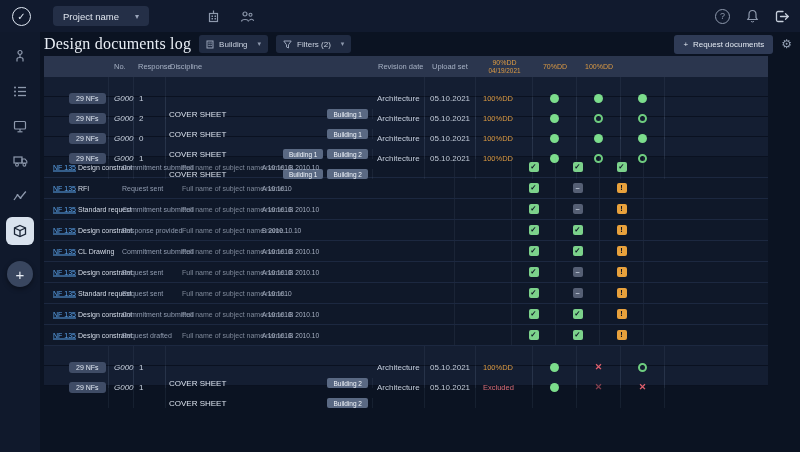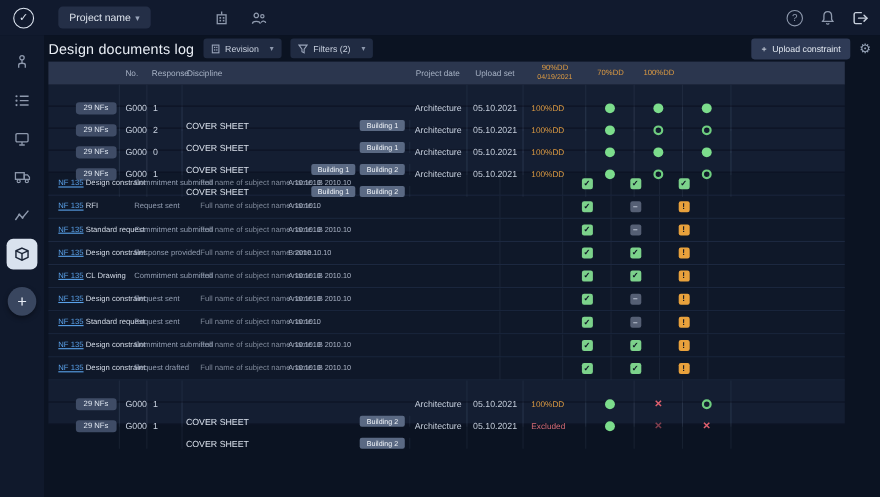--- a/index.html
+++ b/index.html
@@ -5,21 +5,21 @@
   * { margin:0; padding:0; box-sizing:border-box; }
   html,body { width:800px; height:452px; overflow:hidden; background:#0B1322;
     font-family:"Liberation Sans", sans-serif; color:#D5DCE8; }
 
   
   .topbar { height:32px; background:#111A2E; display:flex; align-items:center; padding:0 10px; }
   .logo { width:19px; height:19px; border:1.5px solid #DFE7F2; border-radius:50%;
     display:flex; align-items:center; justify-content:center; font-size:10px; color:#DFE7F2;
     margin-left:2px; }
   .proj-btn { margin-left:22px; height:20px; background:#242F47; border-radius:4px;
-    display:flex; align-items:center; gap:4px; padding:0 10px; font-size:9.5px; color:#DFE5EE; cursor:pointer;}
+    display:flex; align-items:center; gap:16px; padding:0 10px; font-size:9.5px; color:#DFE5EE; cursor:pointer;}
   .proj-btn .caret { font-size:8px; color:#9AA5BA; }
   .tb-icons { display:flex; gap:18px; margin-left:56px; }
   .tb-icon { width:16px; height:16px; display:flex; align-items:center; justify-content:center; }
   .tb-right { margin-left:auto; display:flex; align-items:center; gap:14px; }
   .help-ic { width:15px; height:15px; border:1.2px solid #8E99AD; border-radius:50%;
     display:flex; align-items:center; justify-content:center; font-size:9px; color:#8E99AD; }
   .avatar { width:20px; height:20px; border-radius:50%; background:#F2F4F7; }
   .userblock { display:flex; flex-direction:column; line-height:9px; }
   .uname { font-size:8px; color:#E6EBF3; }
   .urole { font-size:7px; color:#8E99AD; margin-top:1px; }
@@ -30,21 +30,21 @@
   .sb-item { width:28px; height:28px; display:flex; align-items:center; justify-content:center;
     margin-bottom:7px; border-radius:6px; cursor:pointer; }
   .sb-item.active { background:#D9E2EE; }
   .sb-plus { width:26px; height:26px; border-radius:50%; background:#39465F; color:#E8EDF5;
     display:flex; align-items:center; justify-content:center; font-size:15px; margin-top:9px;
     cursor:pointer; box-shadow:0 2px 5px rgba(0,0,0,.4); }
 
   
   .content { position:absolute; top:32px; left:40px; width:760px; height:420px; background:#0B1322; }
   .chead { height:24px; display:flex; align-items:center; padding-left:4px; }
-  .page-title { font-size:13px; color:#E9EEF5; letter-spacing:.2px; }
+  .page-title { font-size:16px; color:#E9EEF5; letter-spacing:.2px;font-family:Liberation Serif, serif; }
   .searchbox { margin-left:9px; width:110px; height:16px; background:#121C30;
     border:1px solid #2A3750; border-radius:3px; display:flex; align-items:center; padding:0 5px; gap:4px; }
   .searchbox input { background:transparent; border:none; outline:none; width:86px;
     font-size:8px; color:#C6CEDC; font-family:"Liberation Sans",sans-serif; }
   .searchbox input::placeholder { color:#67748C; }
   .dd-btn { margin-left:8px; height:18px; background:#202B42; border-radius:3px; display:flex;
     align-items:center; gap:5px; padding:0 7px; font-size:8px; color:#C9D1DF; cursor:pointer; }
   .dd-btn .caret { font-size:7px; color:#8E99AD; margin-left:5px; }
   .chead-right { margin-left:auto; display:flex; align-items:center; gap:8px; padding-right:8px; }
   .upload-btn { height:19px; background:#2F3B56; border-radius:3px; display:flex; align-items:center;
@@ -62,21 +62,21 @@
   .th-pct { flex-direction:column; justify-content:center; color:#DD9B43; font-size:7px; line-height:8px; text-align:center; align-items:center;}
   .th-pct .sub { font-size:6.4px; }
 
   .trow { align-items:stretch; cursor:pointer; }
   .trow.doc { height:20px; background:#141E32; border-bottom:1px solid #0A1120; font-size:8px; }
   .trow.nf  { height:21px; background:#0F1829; border-bottom:1px solid #1C2840; font-size:7px; }
   .trow.doc > div { display:flex; align-items:center; border-right:1px solid rgba(125,145,180,0.10); }
   .trow.doc > div:last-child { border-right:none; }
   .cell-badge { padding-left:4px; }
   .nf-badge { background:#3F4C66; border-radius:3px; color:#DFE6F0; font-size:7px; padding:2px 7px; }
-  .cell-no { padding-left:5px; color:#C9D2E0; }
+  .cell-no { padding-left:5px; color:#C9D2E0;font-style:italic; }
   .cell-rev { padding-left:5px; color:#C9D2E0; }
   .cell-title { padding-left:3px; color:#D9E0EB; justify-content:space-between; padding-right:4px;margin-top:32px; }
   .bbadges { display:flex; gap:4px; }
   .bldg { background:#5A6983; color:#F0F4F9; border-radius:2px; font-size:6.5px; padding:1.5px 6px; white-space:nowrap; }
   .cell-disc { padding-left:4px; color:#C3CCDA; }
   .cell-date { padding-left:5px; color:#C3CCDA; }
   .cell-set { padding-left:7px; font-size:7.5px; }
   .set-orange { color:#DD9B43; }
   .set-red { color:#D66B76; }
   .cell-status { justify-content:center; }
@@ -213,47 +213,47 @@
   <div class="chead">
     <span class="page-title">Design documents log</span>
     <div class="dd-btn">
       <svg width="8" height="9" viewBox="0 0 8 9">
           <rect x="1" y="1" width="6" height="7" fill="none" stroke="#9AA5BA" stroke-width="1"></rect>
           <rect x="2.5" y="2.5" width="1.2" height="1.2" fill="#9AA5BA"></rect>
           <rect x="4.5" y="2.5" width="1.2" height="1.2" fill="#9AA5BA"></rect>
           <rect x="2.5" y="4.8" width="1.2" height="1.2" fill="#9AA5BA"></rect>
           <rect x="4.5" y="4.8" width="1.2" height="1.2" fill="#9AA5BA"></rect>
         </svg>
-      <span>Revision</span>
+      <span>Building</span>
       <span class="caret">▾</span>
     </div>
     <div class="dd-btn">
       <svg width="9" height="9" viewBox="0 0 9 9">
           <path d="M0.8 1 L8.2 1 L5.5 4.8 L5.5 8 L3.5 7 L3.5 4.8 Z" fill="none" stroke="#9AA5BA" stroke-width="1"></path>
         </svg>
       <span>Filters (2)</span>
       <span class="caret">▾</span>
     </div>
     <div class="chead-right">
       <div class="upload-btn">
         <span>+</span>
-        <span>Upload constraint</span>
+        <span>Request documents</span>
       </div>
       <span class="gear">⚙</span>
     </div>
   </div>
 
   <div class="table">
 
     <div class="thead grid-doc">
       <div></div>
       <div class="th-no">No.</div>
       <div class="th-rev">Response</div>
       <div class="th-disc">Discipline</div>
-      <div class="th-date">Project date</div>
+      <div class="th-date">Revision date</div>
       <div class="th-set">Upload set</div>
       <div class="th-pct">
         <span>90%DD</span>
         <span class="sub">04/19/2021</span>
       </div>
       <div class="th-pct">
         <span>70%DD</span>
       </div>
       <div class="th-pct">
         <span>100%DD</span>

